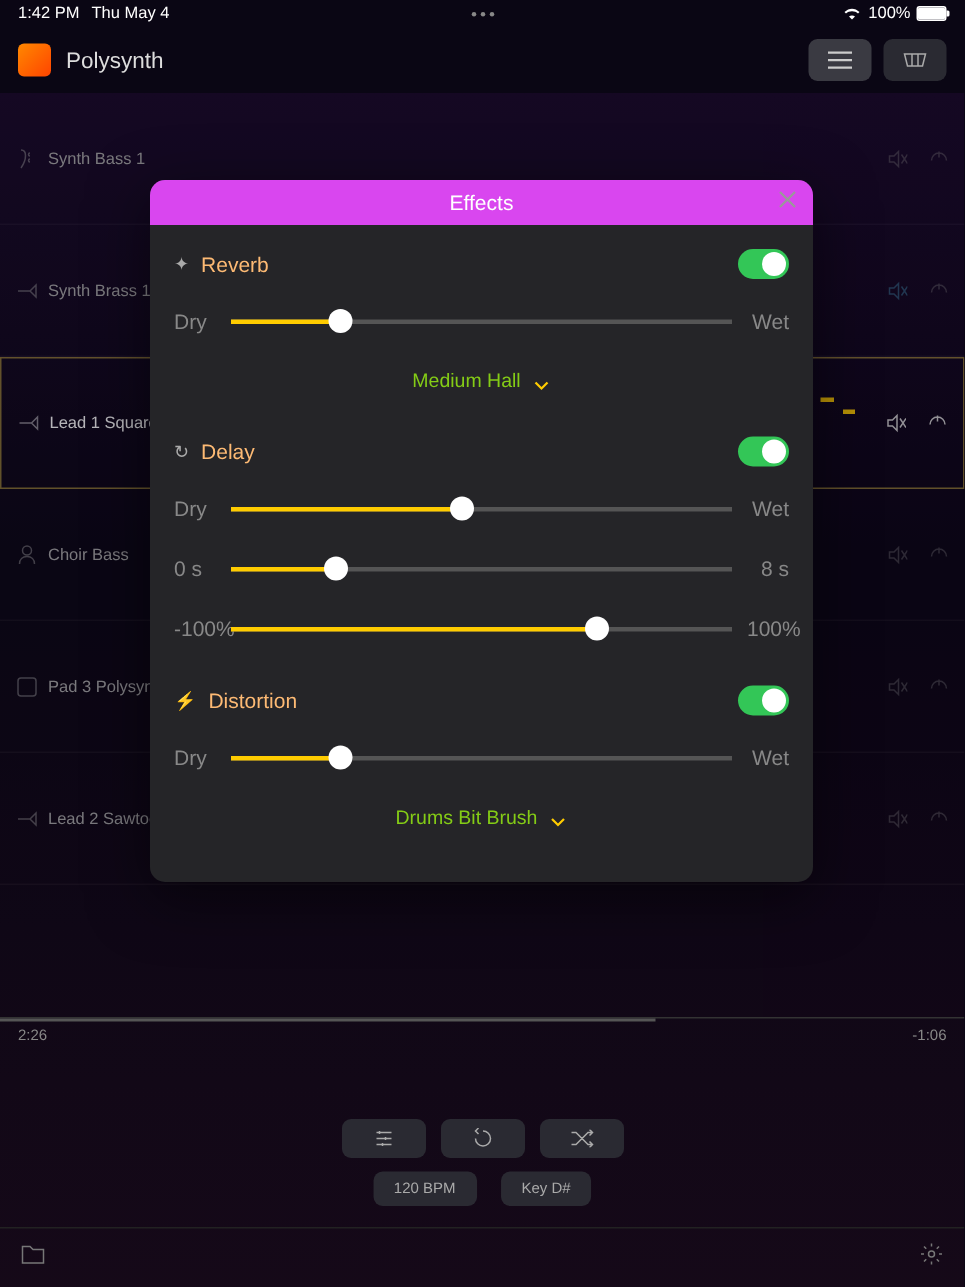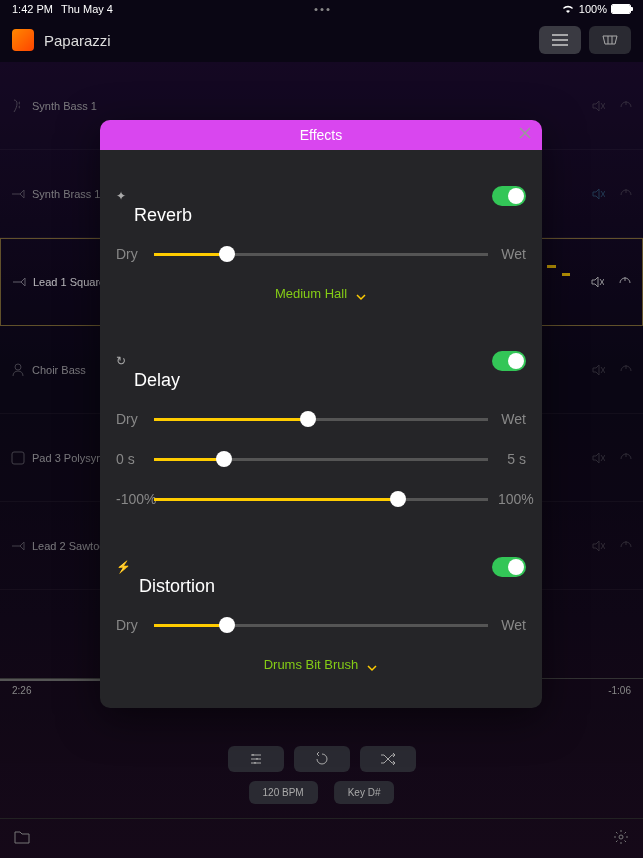--- a/index.html
+++ b/index.html
@@ -45,21 +45,21 @@
 .modal-header { height: 30px; background: #d946ef; border-radius: 10px 10px 0 0; display: flex; align-items: center; justify-content: center; position: relative; }
 .modal-title { font-size: 14px; color: #fff; }
 .modal-close { position: absolute; right: 10px; cursor: pointer; color: #999; font-size: 16px; }
 .modal-body { padding: 16px; }
 
 
 .effect { margin-bottom: 30px; }
 .effect-head { display: flex; align-items: center; justify-content: space-between; margin-bottom: 20px; }
 .effect-head-left { display: flex; align-items: center; gap: 8px; }
 .effect-icon { font-size: 12px; color: #aaa; }
-.effect-name { font-size: 18px; color: #ffffff; font-weight: 500; margin-top: 39px; }
+.effect-name { font-size: 14px; color: #fdba74; font-weight: 500; }
 .toggle { width: 34px; height: 20px; background: #33c657; border-radius: 10px; position: relative; cursor: pointer; }
 .toggle::after { content: ''; position: absolute; right: 2px; top: 2px; width: 16px; height: 16px; background: #fff; border-radius: 50%; }
 
 
 .slider-row { display: flex; align-items: center; gap: 10px; margin-bottom: 24px; }
 .slider-label { font-size: 14px; color: #888; width: 28px; }
 .slider-label.right { text-align: right; }
 .slider { flex: 1; height: 3px; background: #555; position: relative; cursor: pointer; }
 .slider-fill { position: absolute; left: 0; top: 0; height: 100%; background: #ffcc00; }
 .slider-thumb { position: absolute; top: 50%; transform: translate(-50%, -50%); width: 16px; height: 16px; background: #fff; border-radius: 50%; cursor: grab; }
@@ -98,21 +98,21 @@
     <span>100%</span>
     <div class="battery">
         <div class="battery-fill"></div>
       </div>
   </div>
 </div>
 
 <div class="header">
   <div class="header-left">
     <div class="app-icon"></div>
-    <div class="app-title">Paparazzi</div>
+    <div class="app-title">Polysynth</div>
   </div>
   <div class="header-right">
     <div class="header-btn">
       <svg width="16" height="12" viewBox="0 0 16 12">
           <path d="M0 1h16M0 6h16M0 11h16" stroke="#ccc" stroke-width="1.5"></path>
         </svg>
     </div>
     <div class="header-btn alt">
       <svg width="18" height="12" viewBox="0 0 18 12">
           <path d="M2 2L16 2L14 10L4 10z M7 2L7 10 M11 2L11 10" stroke="#aaa" fill="none"></path>
@@ -309,21 +309,21 @@
           <div class="slider-thumb" style="left:46%"></div>
         </div>
         <span class="slider-label right">Wet</span>
       </div>
       <div class="slider-row">
         <span class="slider-label">0 s</span>
         <div class="slider">
           <div class="slider-fill" style="width:21%"></div>
           <div class="slider-thumb" style="left:21%"></div>
         </div>
-        <span class="slider-label right">5 s</span>
+        <span class="slider-label right">8 s</span>
       </div>
       <div class="slider-row">
         <span class="slider-label">-100%</span>
         <div class="slider">
           <div class="slider-fill" style="width:73%"></div>
           <div class="slider-thumb" style="left:73%"></div>
         </div>
         <span class="slider-label right">100%</span>
       </div>
     </div>

